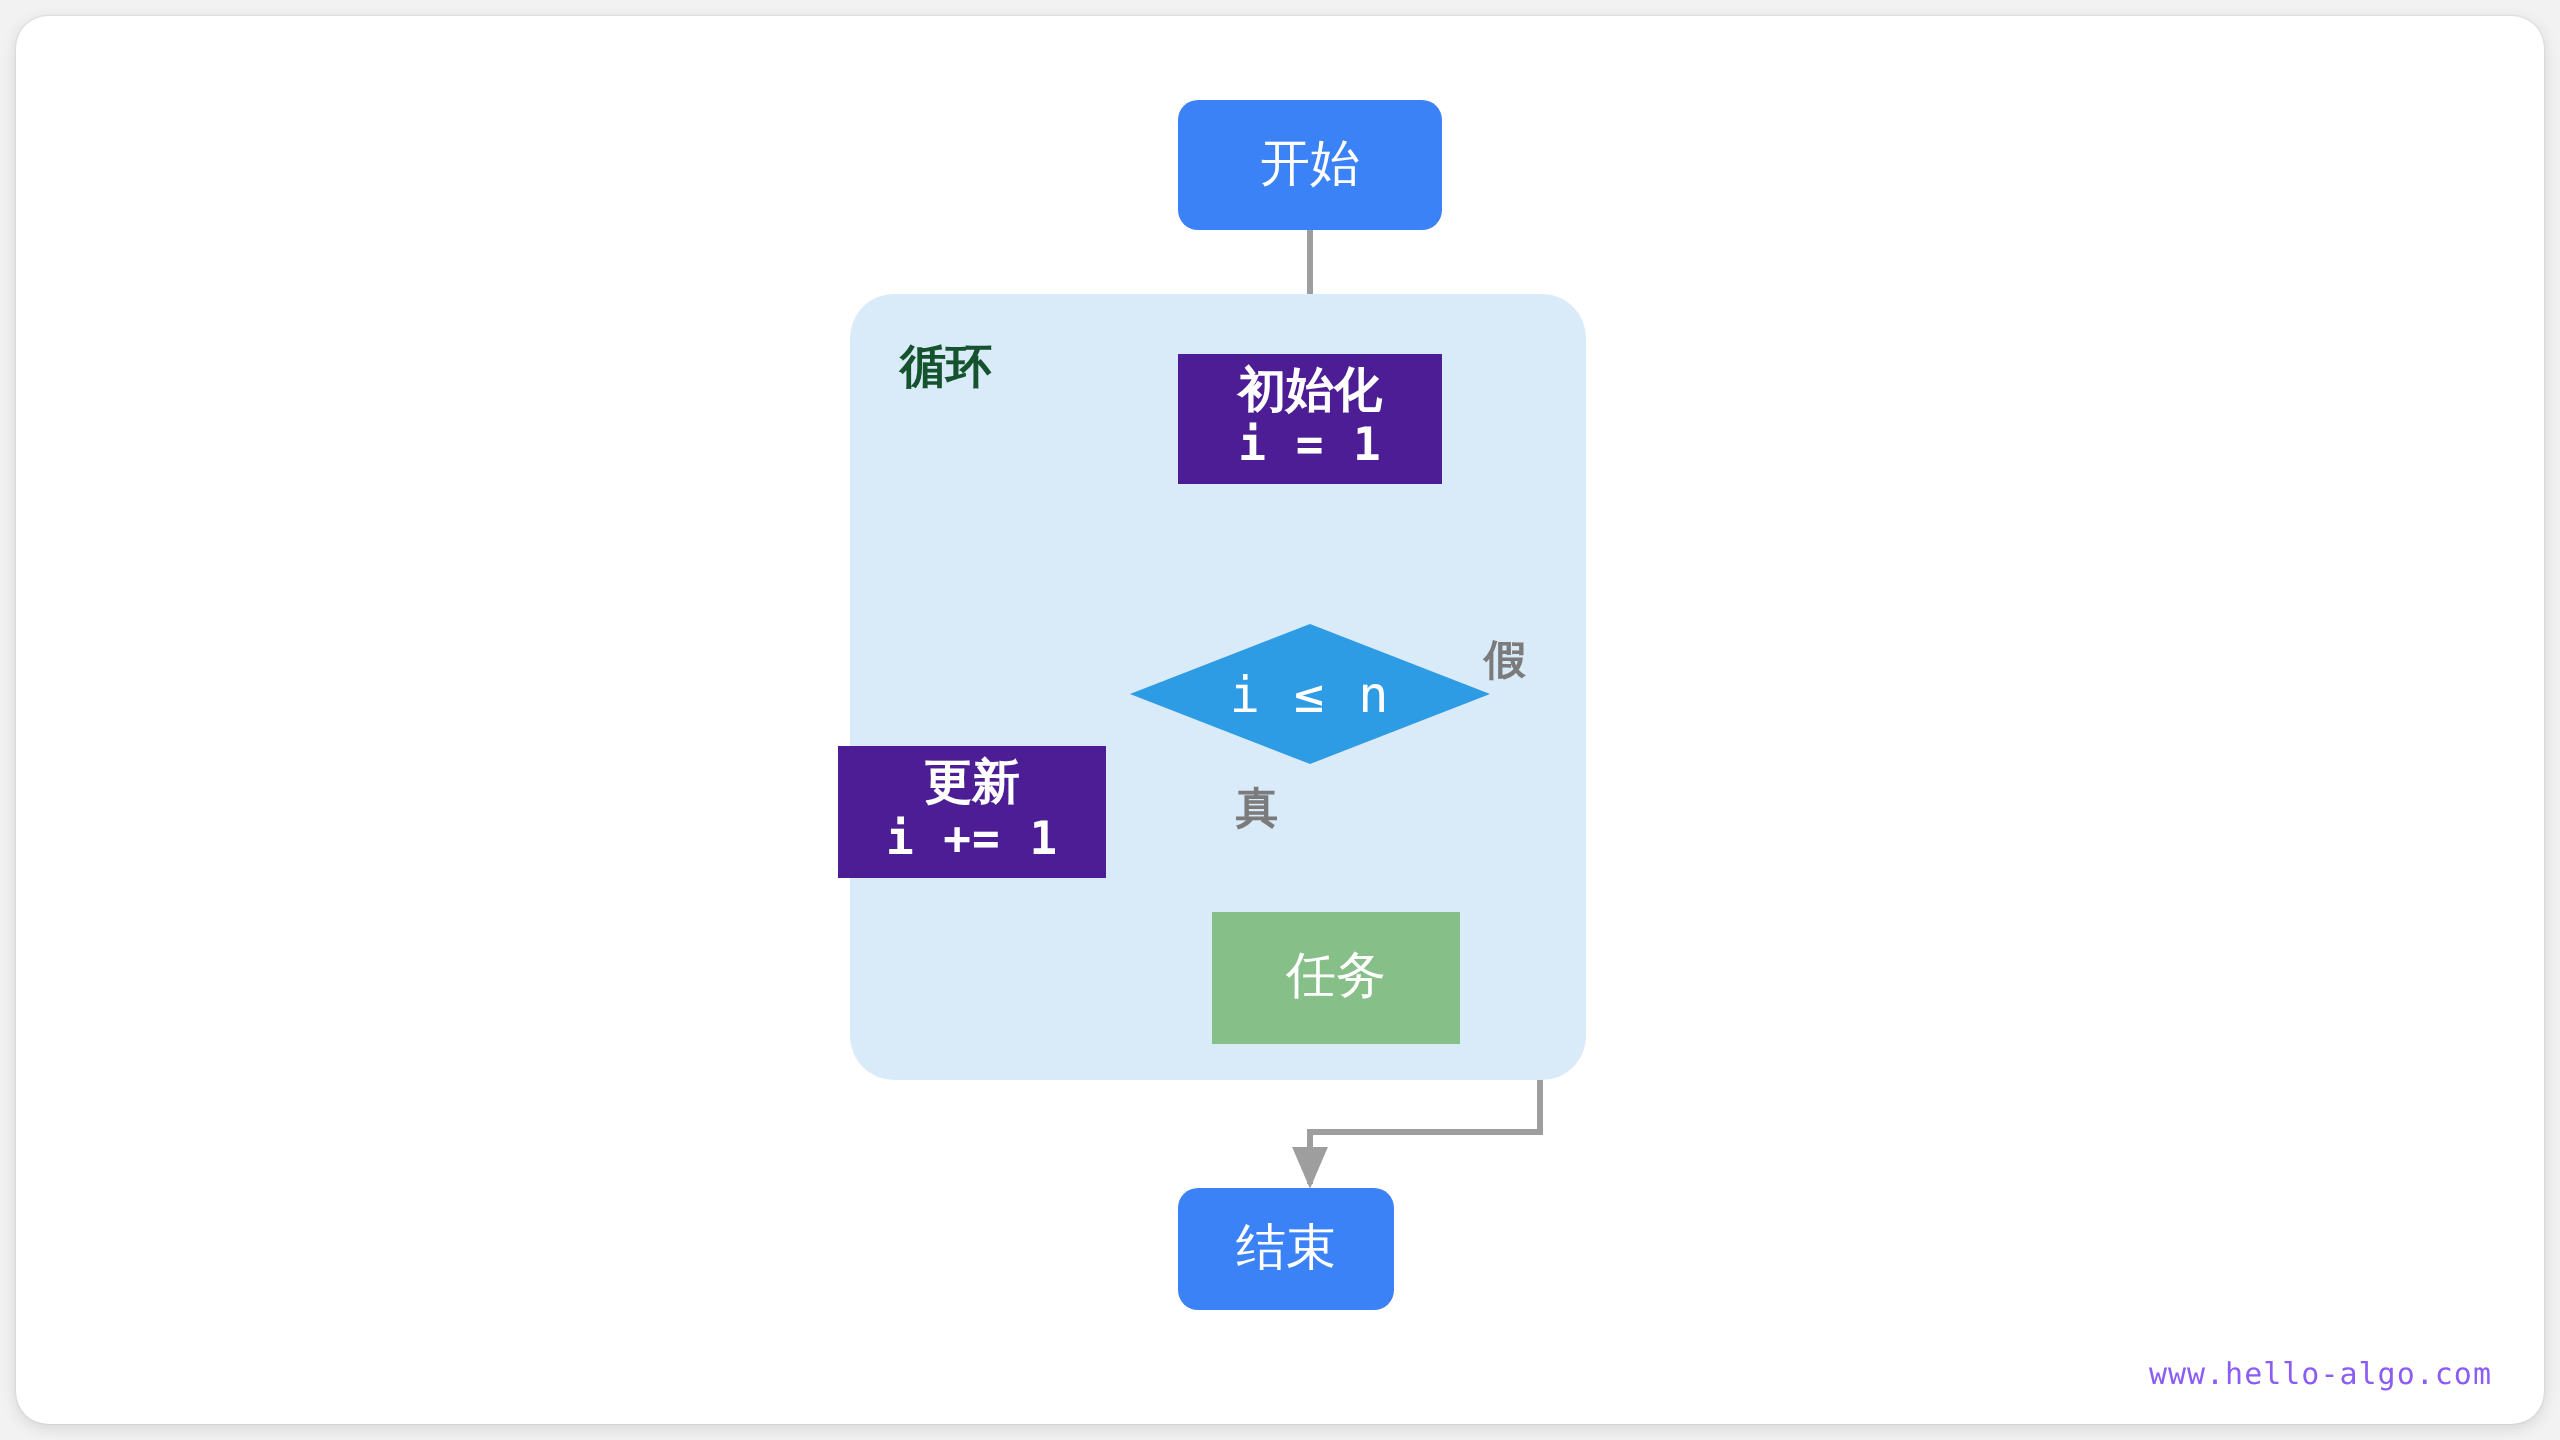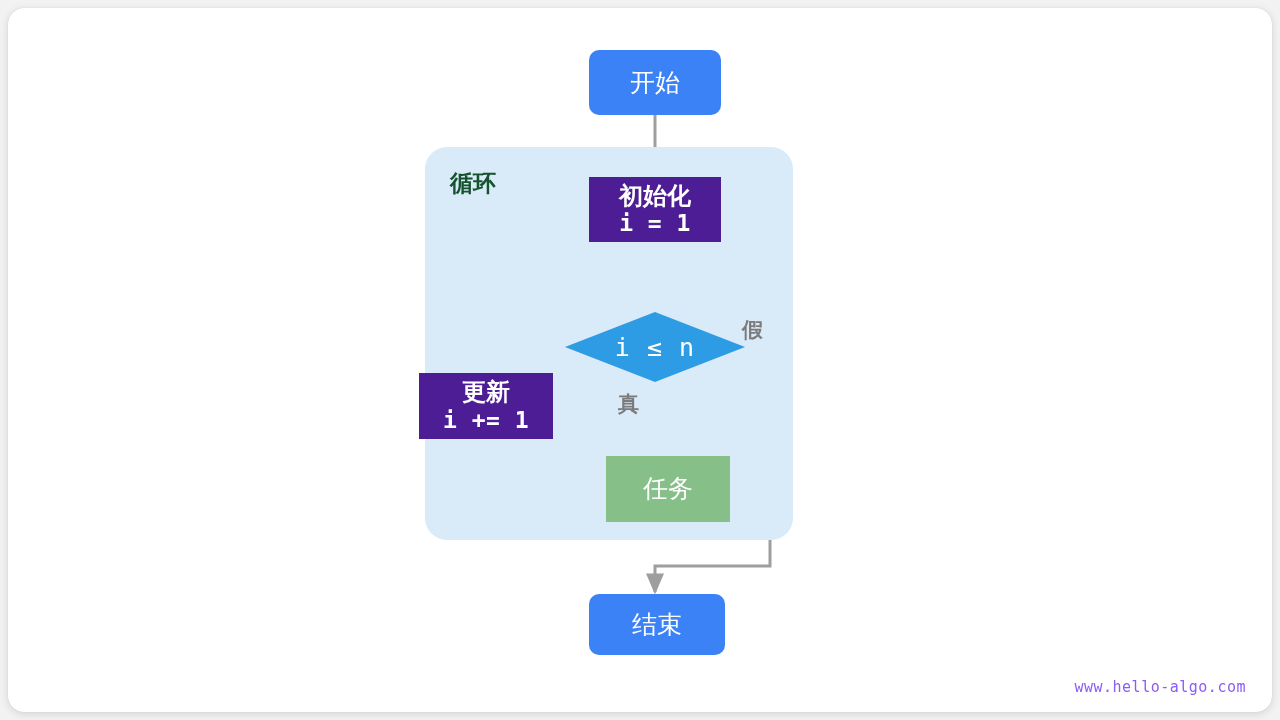--- a/index.html
+++ b/index.html
@@ -156,21 +156,21 @@
 
   <div class="node node-process-blue" style="left:419px; top:373px; width:134px; height:66px;">
     <span class="cjk">更新</span>
     <span class="mono">i += 1</span>
   </div>
 
   <div class="node node-process-green" style="left:606px; top:456px; width:124px; height:66px;">
     <span class="cjk">任务</span>
   </div>
 
-  <div class="node node-terminal" style="left:589px; top:594px; width:136px; height:61px;">
+  <div class="node node-terminal" style="left:589px; top:594px; width:108px; height:61px;">
     <span class="cjk">结束</span>
   </div>
 
   <div class="edge-label" style="left:618px; top:390px;">真</div>
   <div class="edge-label" style="left:742px; top:316px;">假</div>
 
   <div id="watermark">www.hello-algo.com</div>
 </div>
 
 </body></html>

